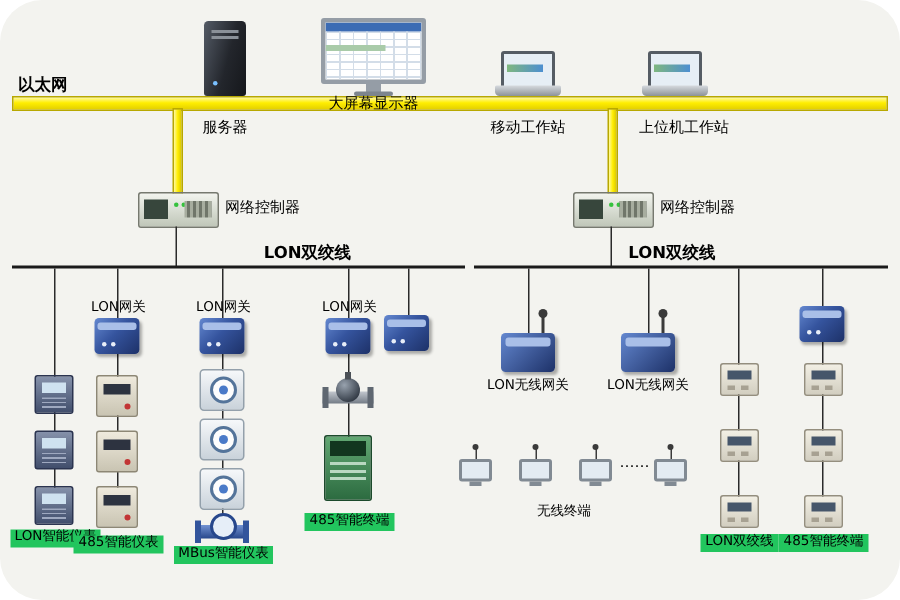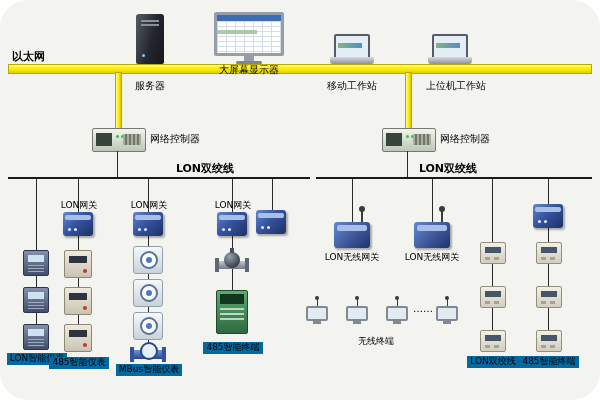--- a/index.html
+++ b/index.html
@@ -4,21 +4,21 @@
 <style>
   html,body{margin:0;padding:0;background:#fff;}
   .stage{position:relative;width:600px;height:400px;background:#f3f3ef;font-family:"DejaVu Sans","Liberation Sans",sans-serif;overflow:hidden;border-radius:28px;}
 
   
   .lbl{position:absolute;font-size:10px;color:#000;text-align:center;white-space:nowrap;line-height:1.2;}
   .lbl.small{font-size:9px;}
   .lbl.bus{font-size:11px;font-weight:bold;}
   .lbl.leftalign{text-align:left;}
   .lbl-wrap{position:absolute;display:flex;justify-content:center;font-size:9px;line-height:1.3;}
-  .hl{background:#0369a1;padding:0 3px;white-space:nowrap;}
+  .hl{background:#22c55e;padding:0 3px;white-space:nowrap;}
 
   
   .vline{position:absolute;width:1px;background:#2a2a2a;}
   .hline{position:absolute;height:2px;background:#1a1a1a;}
   .ybus{position:absolute;background:linear-gradient(#fff9a0,#ffee00 45%,#e3cf00);border:1px solid #b8a800;}
   .ydrop{position:absolute;width:5px;background:linear-gradient(90deg,#fff9a0,#ffee00 50%,#d9c600);border:1px solid #b8a800;}
 
   .dev{position:absolute;}
 
   

